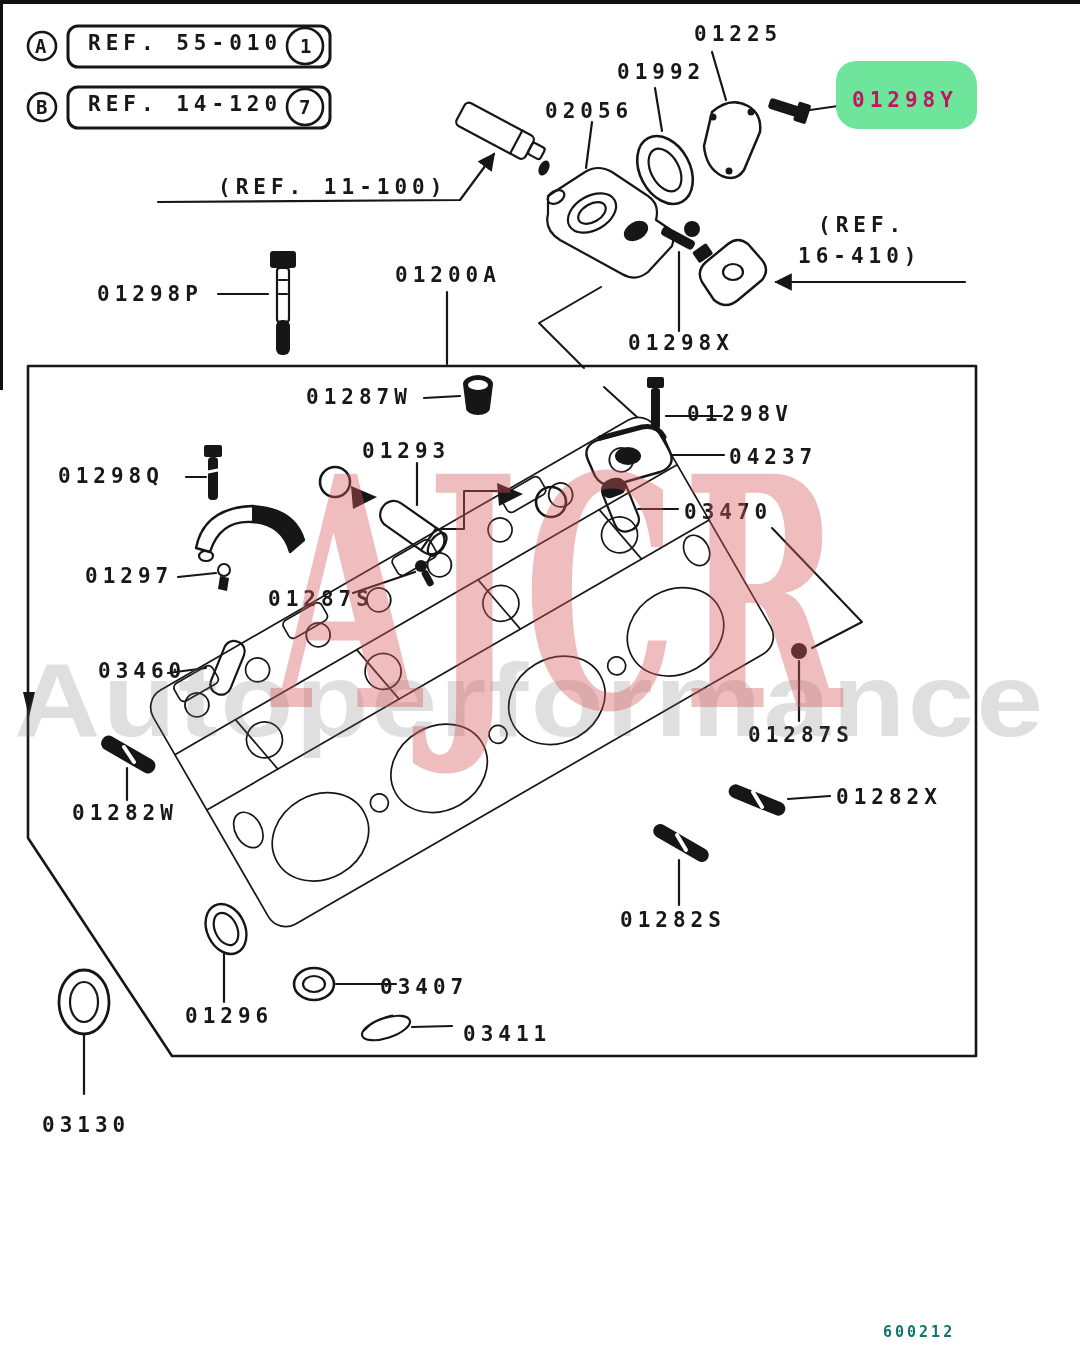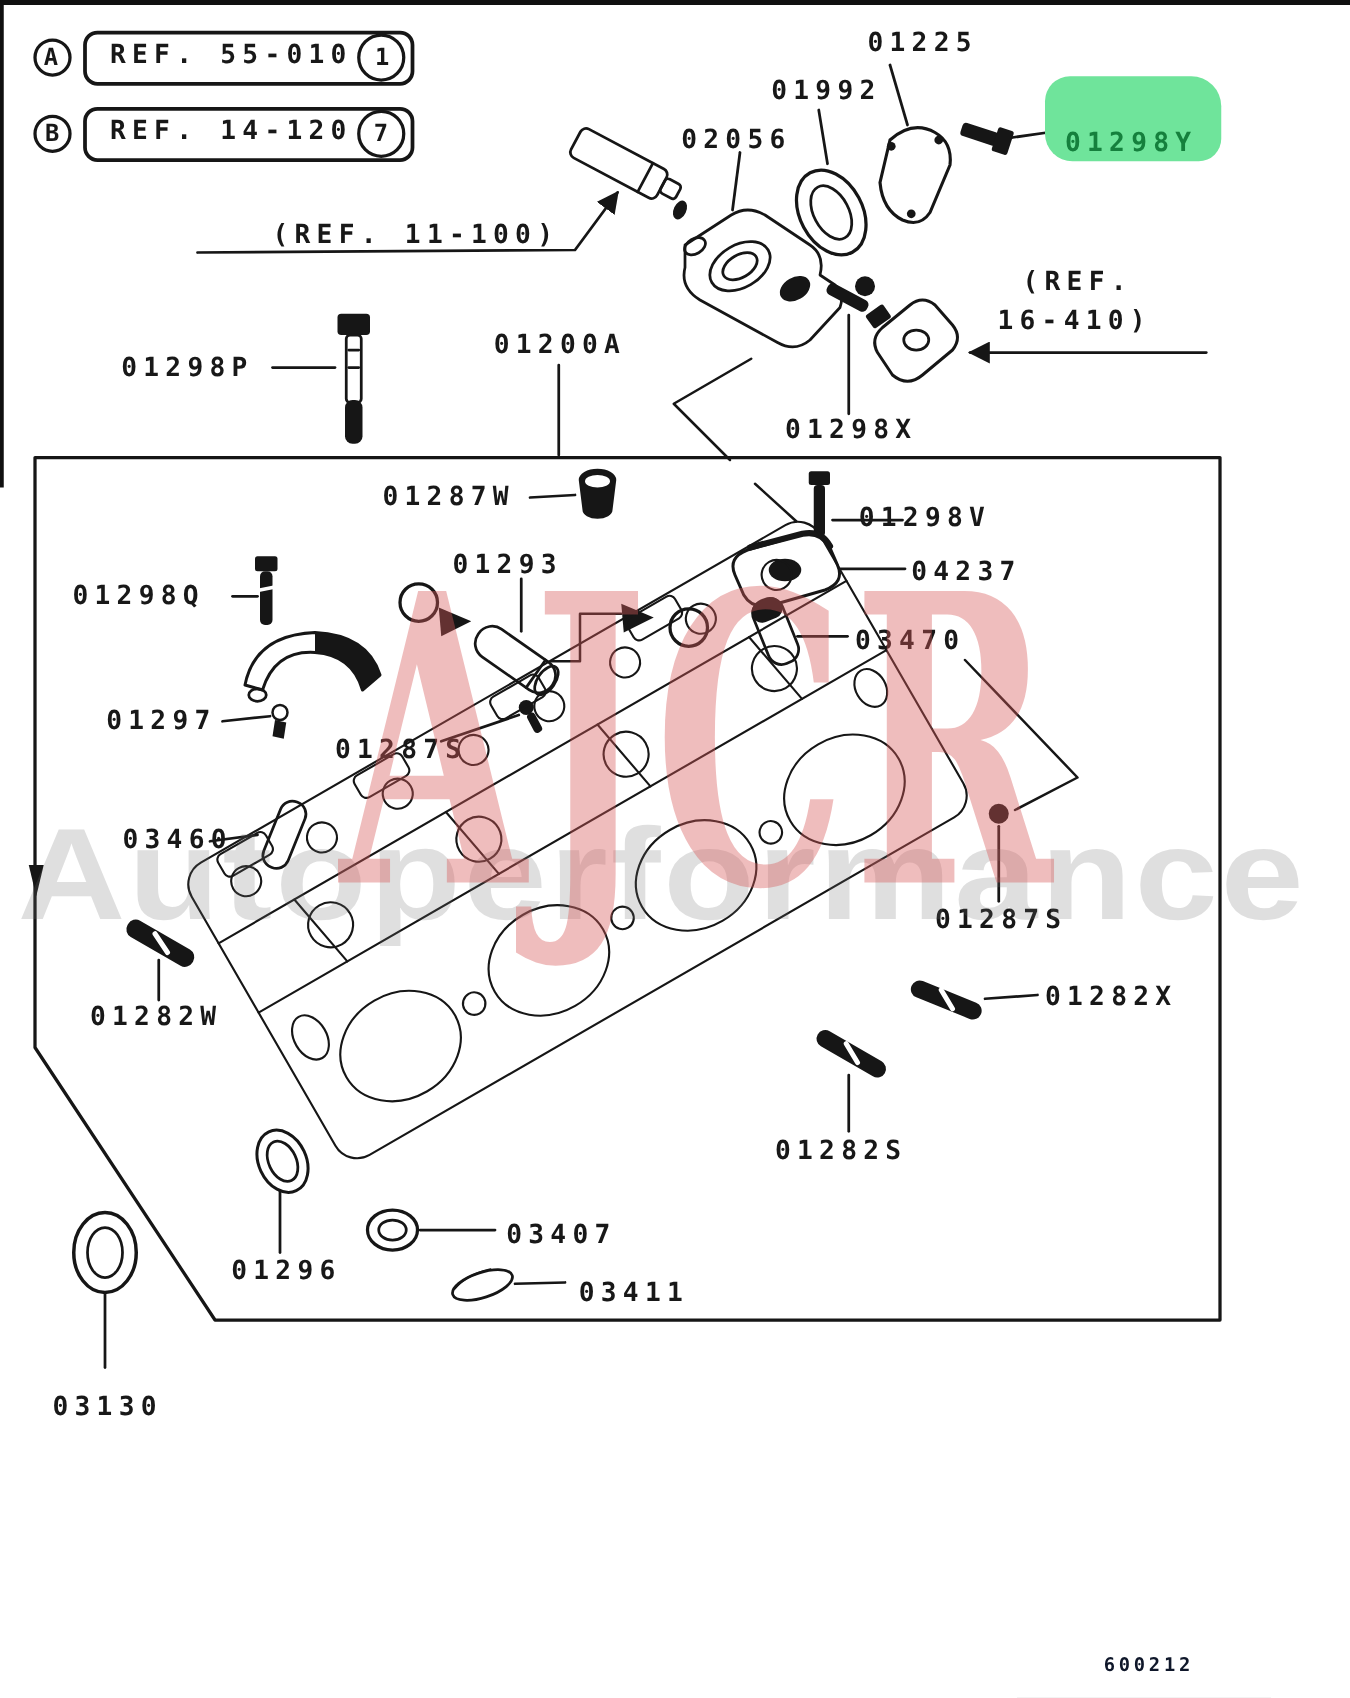--- a/index.html
+++ b/index.html
@@ -5,44 +5,44 @@
   html,body{margin:0;padding:0;background:#e9e9e9;}
   .stage{
     position:relative;width:1080px;height:1358px;background:#ffffff;
     overflow:hidden;font-family:"DejaVu Sans Mono",monospace;
   }
   .pl{
     position:absolute;font:700 21px "DejaVu Sans Mono",monospace;
     letter-spacing:5px;color:#181818;white-space:nowrap;line-height:1;
   }
   .pl.small{font-size:19px;letter-spacing:3px;}
-  .pl.code{font-size:15px;letter-spacing:3px;color:#0f172a;}
+  .pl.code{font-size:15px;letter-spacing:3px;color:#0f766e;}
   .art{position:absolute;left:0;top:0;z-index:1;}
   .labels{position:absolute;left:0;top:0;width:100%;height:100%;z-index:2;}
   .wm-sub{
     position:absolute;left:14px;top:648px;z-index:3;
     font-family:"Liberation Sans",sans-serif;font-weight:700;
     font-size:104px;letter-spacing:2px;white-space:nowrap;
     color:rgba(110,110,110,0.22);transform:scaleX(1.15);transform-origin:left center;
     line-height:1;pointer-events:none;
   }
   .wm-title{
     position:absolute;left:20px;top:435px;width:1080px;text-align:center;z-index:4;
     font-family:"DejaVu Serif",serif;font-weight:700;font-size:320px;line-height:1;
     letter-spacing:10px;color:rgba(214,90,90,0.40);
     transform:scaleX(0.60);transform-origin:center;pointer-events:none;
   }
   .hl{
     position:absolute;left:836px;top:61px;width:141px;height:68px;z-index:5;
     background:#6fe49b;border-radius:20px 24px 18px 22px;
   }
   .hl-label{
-    position:absolute;left:852px;top:104px;z-index:6;
+    position:absolute;left:852px;top:90px;z-index:6;
     font:700 21px "DejaVu Sans Mono",monospace;letter-spacing:5px;
-    color:#15803d;line-height:1;white-space:nowrap;
+    color:#be185d;line-height:1;white-space:nowrap;
   }
 </style>
 </head>
 <body>
 
 <div class="stage">
 
   <svg class="art" width="1080" height="1358" viewBox="0 0 1080 1358">
     <defs>
       <marker id="ah" viewBox="0 0 10 10" refX="9" refY="5" markerWidth="8" markerHeight="8" orient="auto-start-reverse">
@@ -308,21 +308,21 @@
     <div class="pl" style="left:58px;top:466px">01298Q</div>
     <div class="pl" style="left:684px;top:502px">03470</div>
     <div class="pl" style="left:85px;top:566px">01297</div>
     <div class="pl" style="left:268px;top:589px">01287S</div>
     <div class="pl" style="left:98px;top:661px">03460</div>
     <div class="pl" style="left:748px;top:725px">01287S</div>
     <div class="pl" style="left:72px;top:803px">01282W</div>
     <div class="pl" style="left:836px;top:787px">01282X</div>
     <div class="pl" style="left:620px;top:910px">01282S</div>
     <div class="pl" style="left:185px;top:1006px">01296</div>
-    <div class="pl" style="left:405px;top:977px">03407</div>
+    <div class="pl" style="left:380px;top:977px">03407</div>
     <div class="pl" style="left:463px;top:1024px">03411</div>
     <div class="pl" style="left:42px;top:1115px">03130</div>
 
     <div class="pl code" style="left:883px;top:1325px">600212</div>
   </div>
 
   <div class="wm-sub">Autoperformance</div>
   <div class="wm-title">AJCR</div>
 
   <div class="hl"></div>

